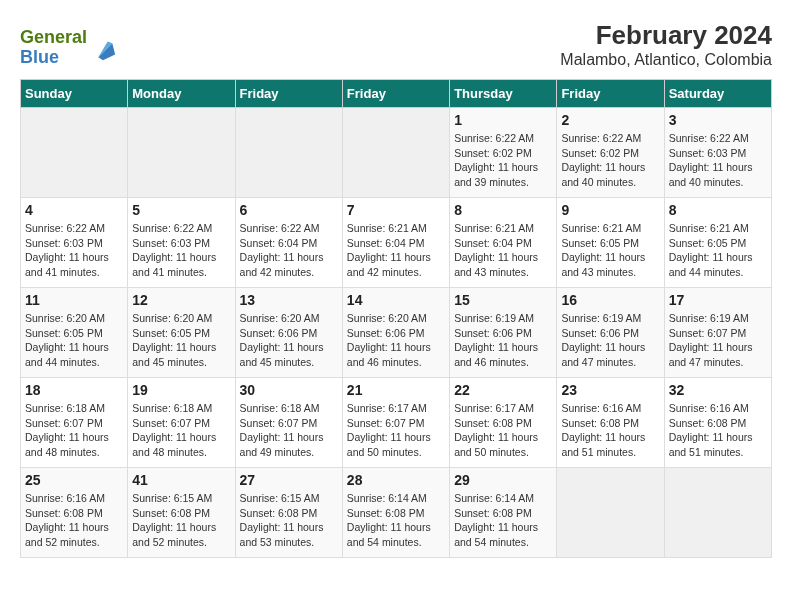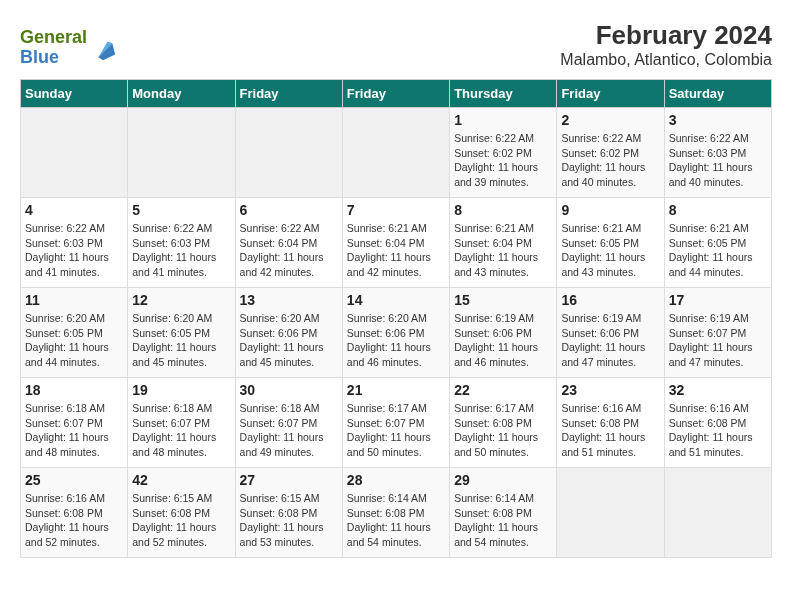--- a/index.html
+++ b/index.html
@@ -311,21 +311,21 @@
       </tr>
       <tr>
         <td>
           <div class="day-number">25</div>
           <div class="day-info" style="white-space: pre-line;">Sunrise: 6:16 AM
 Sunset: 6:08 PM
 Daylight: 11 hours
 and 52 minutes.</div>
         </td>
         <td>
-          <div class="day-number">42</div>
+          <div class="day-number">41</div>
           <div class="day-info" style="white-space: pre-line;">Sunrise: 6:15 AM
 Sunset: 6:08 PM
 Daylight: 11 hours
 and 52 minutes.</div>
         </td>
         <td>
           <div class="day-number">27</div>
           <div class="day-info" style="white-space: pre-line;">Sunrise: 6:15 AM
 Sunset: 6:08 PM
 Daylight: 11 hours

